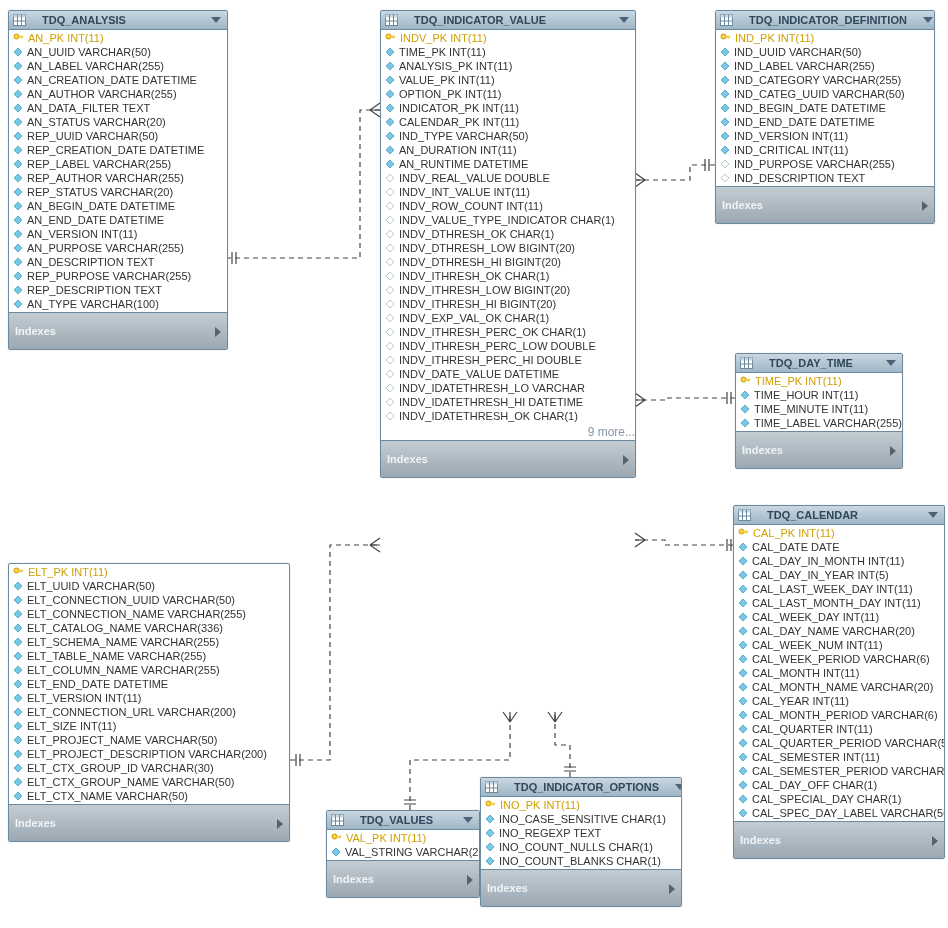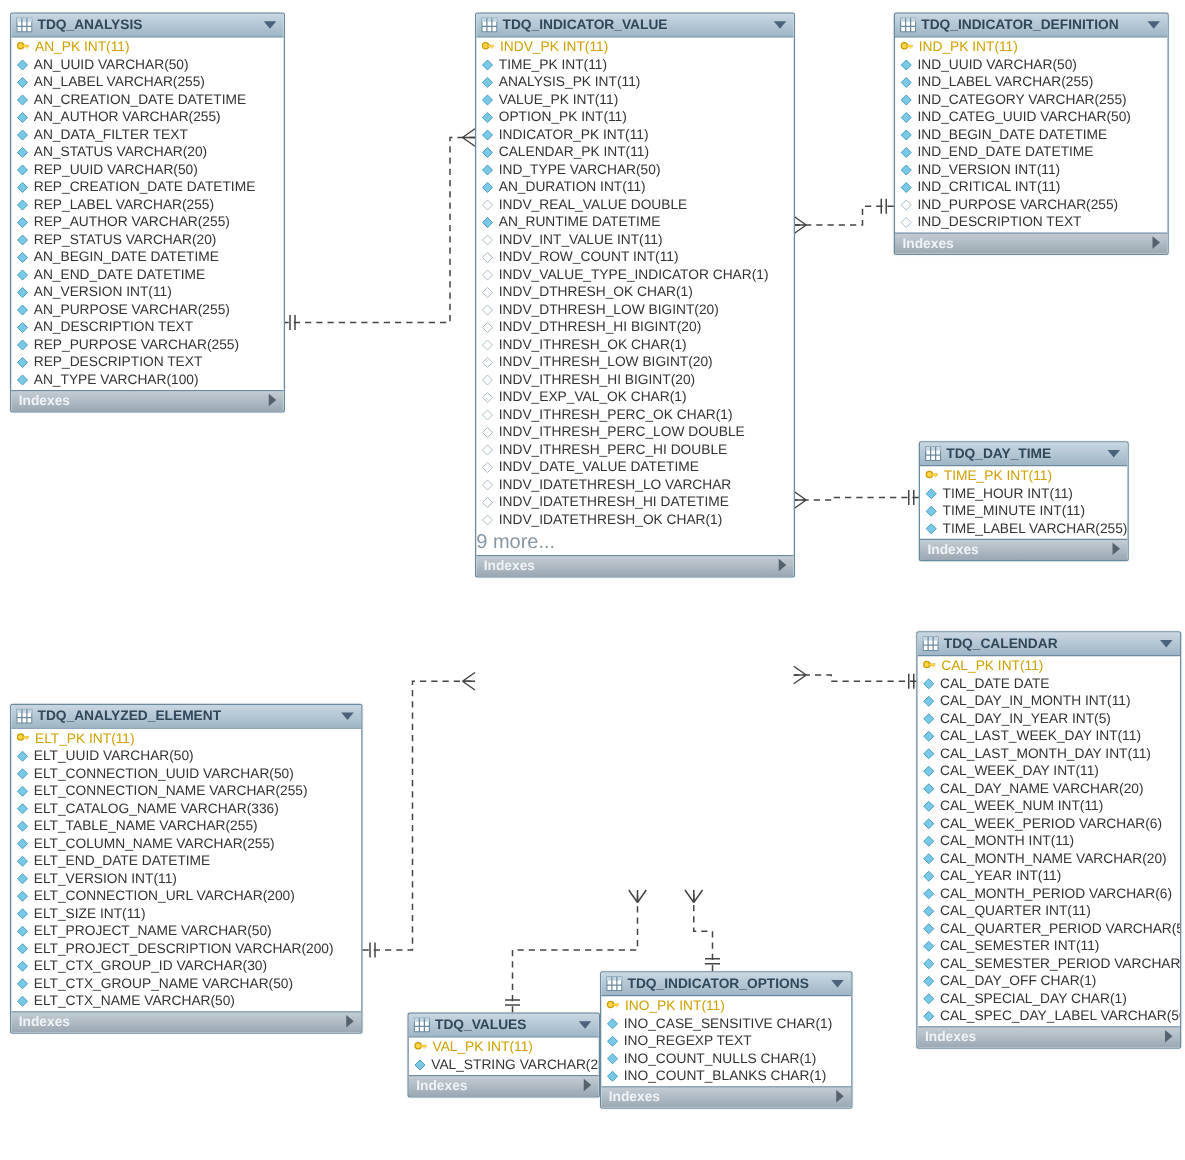--- a/index.html
+++ b/index.html
@@ -21,21 +21,21 @@
     border-radius:2px;
     box-shadow:0 0 0 1px rgba(0,0,0,0.03);
     overflow:hidden;
   }
   .thead{
     display:flex;
     align-items:center;
     background:linear-gradient(#c9d7e2,#9fb6c6);
     border-bottom:1px solid #6b8aa0;
     padding:3px 6px 3px 4px;
-    gap:4px;
+    gap:16px;
     font-weight:700;
     color:#30475a;
   }
   .tbl-icon svg{display:block}
   .arrow-down{
     margin-left:auto;
     width:0;height:0;
     border-left:5px solid transparent;
     border-right:5px solid transparent;
     border-top:6px solid #4a637a;
@@ -50,30 +50,30 @@
     padding:1px 6px 1px 4px;
     white-space:nowrap;
   }
   .pk{color:#d0a000}
   .col{color:#333}
   .key-icon svg, .dia-icon svg{display:block}
   .dia-blue{fill:#79c8e8;stroke:#3a95b8;stroke-width:0.7}
   .dia-empty{fill:#fff;stroke:#9ab2c2;stroke-width:0.7}
   .more{
     color:#8796a3;
-    font-size:16px;
-    text-align:left;
+    font-size:12px;
+    text-align:right;
     padding:2px 0 0;
   }
   .tfoot{
     display:flex;
-    align-items:flex-start;
+    align-items:flex-end;
     background:linear-gradient(#c3ccd3,#9ba8b2);
     border-top:1px solid #6b8aa0;
-    padding:2px 6px;
+    padding:12px 6px;
     color:#f0f4f7;
     font-weight:700;
   }
   .tfoot .arrow-right{
     margin-left:auto;
     width:0;height:0;
     border-top:5px solid transparent;
     border-bottom:5px solid transparent;
     border-left:6px solid #55626e;
   }
@@ -395,32 +395,32 @@
           <span class="dia-icon">
             <svg width="10" height="10">
               <path class="dia-blue" d="M5 1 L9 5 L5 9 L1 5 Z"></path>
             </svg>
           </span>
           <span class="col">AN_DURATION INT(11)</span>
         </div>
         <div class="row">
           <span class="dia-icon">
             <svg width="10" height="10">
+              <path class="dia-blue" d="M5 1 L9 5 L5 9 L1 5 Z"></path>
+            </svg>
+          </span>
+          <span class="col">AN_RUNTIME DATETIME</span>
+        </div>
+        <div class="row">
+          <span class="dia-icon">
+            <svg width="10" height="10">
               <path class="dia-empty" d="M5 1 L9 5 L5 9 L1 5 Z"></path>
             </svg>
           </span>
           <span class="col">INDV_REAL_VALUE DOUBLE</span>
-        </div>
-        <div class="row">
-          <span class="dia-icon">
-            <svg width="10" height="10">
-              <path class="dia-blue" d="M5 1 L9 5 L5 9 L1 5 Z"></path>
-            </svg>
-          </span>
-          <span class="col">AN_RUNTIME DATETIME</span>
         </div>
         <div class="row">
           <span class="dia-icon">
             <svg width="10" height="10">
               <path class="dia-empty" d="M5 1 L9 5 L5 9 L1 5 Z"></path>
             </svg>
           </span>
           <span class="col">INDV_INT_VALUE INT(11)</span>
         </div>
         <div class="row">
@@ -909,33 +909,20 @@
           </span>
           <span class="col">CAL_SPEC_DAY_LABEL VARCHAR(50)</span>
         </div>
       </div>
       <div class="tfoot">
         <span>Indexes</span>
         <span class="arrow-right"></span>
       </div>
     </div>
   <div class="table" style="left:8px;top:563px;width:280px">
-      <div class="thead">
-        <span class="tbl-icon">
-          <svg width="13" height="12">
-            <rect x="0.5" y="0.5" width="12" height="11" fill="#fff" stroke="#6b8aa0"></rect>
-            <rect x="0.5" y="0.5" width="12" height="3" fill="#c9d7e2"></rect>
-            <line x1="4.5" y1="0.5" x2="4.5" y2="11.5" stroke="#6b8aa0"></line>
-            <line x1="8.5" y1="0.5" x2="8.5" y2="11.5" stroke="#6b8aa0"></line>
-            <line x1="0.5" y1="7" x2="12.5" y2="7" stroke="#6b8aa0"></line>
-          </svg>
-        </span>
-        <span>TDQ_ANALYZED_ELEMENT</span>
-        <span class="arrow-down"></span>
-      </div>
       <div class="rows">
         <div class="row">
           <span class="key-icon">
             <svg width="11" height="11">
               <circle cx="3.5" cy="3.5" r="2.5" fill="#ffd54a" stroke="#c99a00"></circle>
               <rect x="5" y="3" width="5" height="1.6" fill="#ffd54a" stroke="#c99a00" stroke-width="0.3"></rect>
               <rect x="8" y="3" width="1" height="3" fill="#ffd54a"></rect>
             </svg>
           </span>
           <span class="pk">ELT_PK INT(11)</span>
@@ -964,20 +951,28 @@
           </span>
           <span class="col">ELT_CONNECTION_NAME VARCHAR(255)</span>
         </div>
         <div class="row">
           <span class="dia-icon">
             <svg width="10" height="10">
               <path class="dia-blue" d="M5 1 L9 5 L5 9 L1 5 Z"></path>
             </svg>
           </span>
           <span class="col">ELT_CATALOG_NAME VARCHAR(336)</span>
+        </div>
+        <div class="row">
+          <span class="dia-icon">
+            <svg width="10" height="10">
+              <path class="dia-blue" d="M5 1 L9 5 L5 9 L1 5 Z"></path>
+            </svg>
+          </span>
+          <span class="col">ELT_SCHEMA_NAME VARCHAR(255)</span>
         </div>
         <div class="row">
           <span class="dia-icon">
             <svg width="10" height="10">
               <path class="dia-blue" d="M5 1 L9 5 L5 9 L1 5 Z"></path>
             </svg>
           </span>
           <span class="col">ELT_TABLE_NAME VARCHAR(255)</span>
         </div>
         <div class="row">

